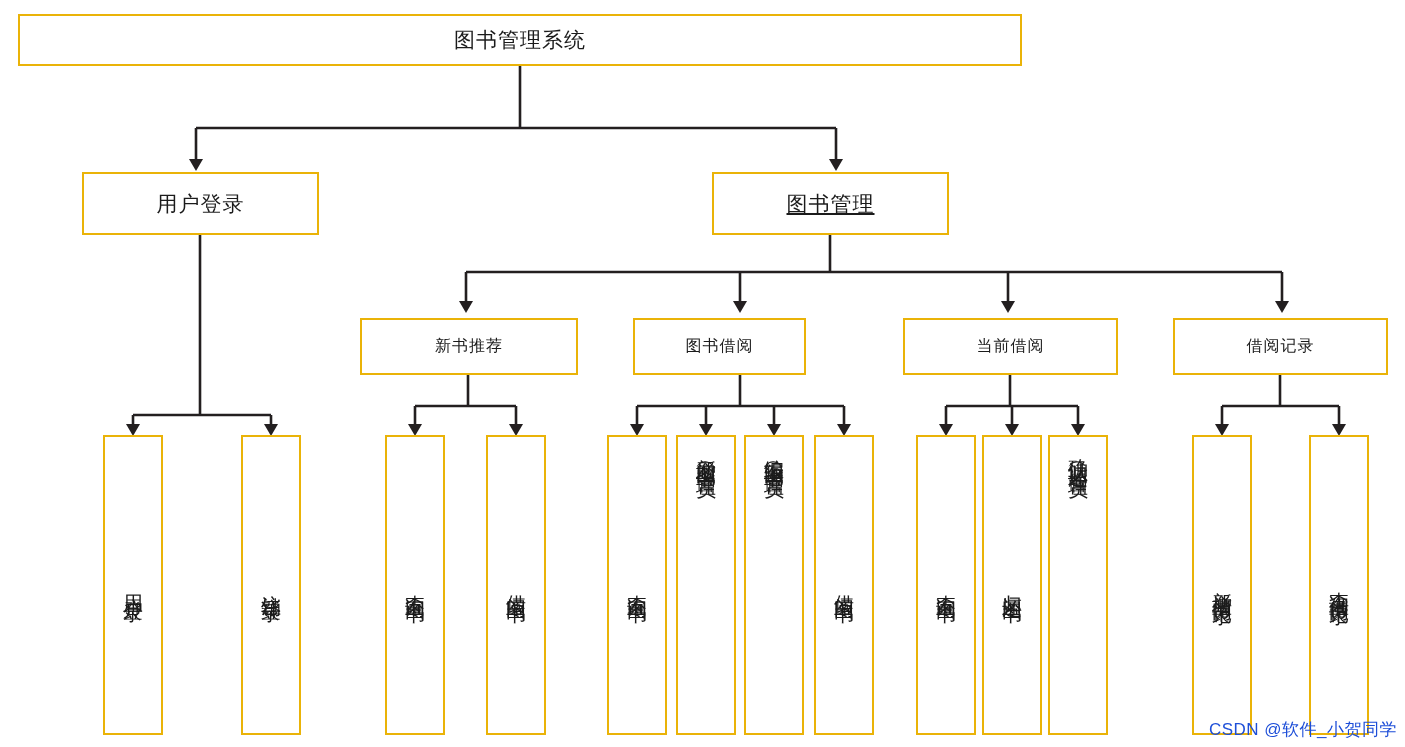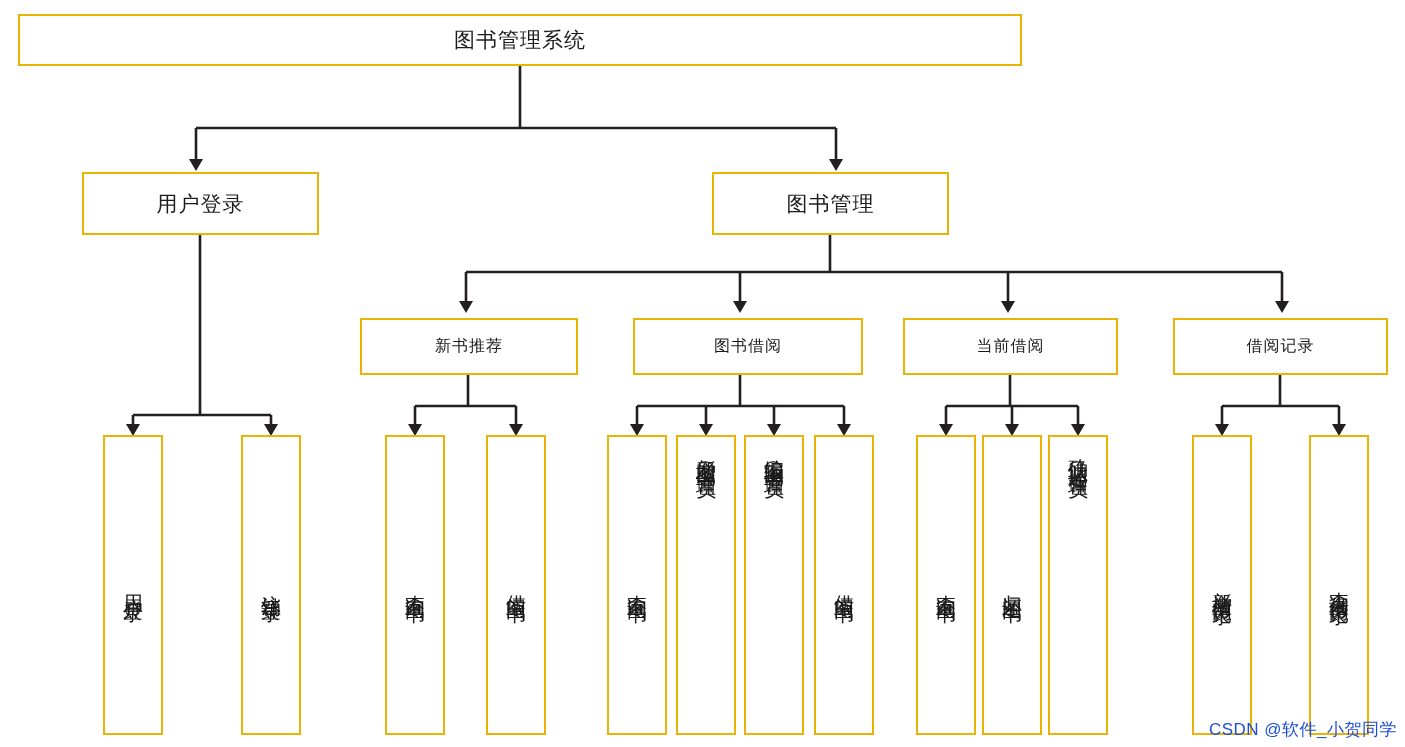--- a/index.html
+++ b/index.html
@@ -139,28 +139,28 @@
     </g>
   </svg>
 
   <div class="node root" style="left:18px; top:14px; width:1004px; height:52px;">
     <span>图书管理系统</span>
   </div>
 
   <div class="node mid" style="left:82px; top:172px; width:237px; height:63px;">
     <span>用户登录</span>
   </div>
-  <div class="node mid" style="left:712px; top:172px; width:237px; height:63px;">
+  <div class="node mid" style="left:712px; top:172px; width:237px; height:63px;text-decoration:underline;">
     <span>图书管理</span>
   </div>
 
   <div class="node sub" style="left:360px; top:318px; width:218px; height:57px;">
     <span>新书推荐</span>
   </div>
-  <div class="node sub" style="left:633px; top:318px; width:230px; height:57px;">
+  <div class="node sub" style="left:633px; top:318px; width:173px; height:57px;">
     <span>图书借阅</span>
   </div>
   <div class="node sub" style="left:903px; top:318px; width:215px; height:57px;">
     <span>当前借阅</span>
   </div>
   <div class="node sub" style="left:1173px; top:318px; width:215px; height:57px;">
     <span>借阅记录</span>
   </div>
 
   <div class="node leaf centered" style="left:103px; top:435px; width:60px; height:300px;">

